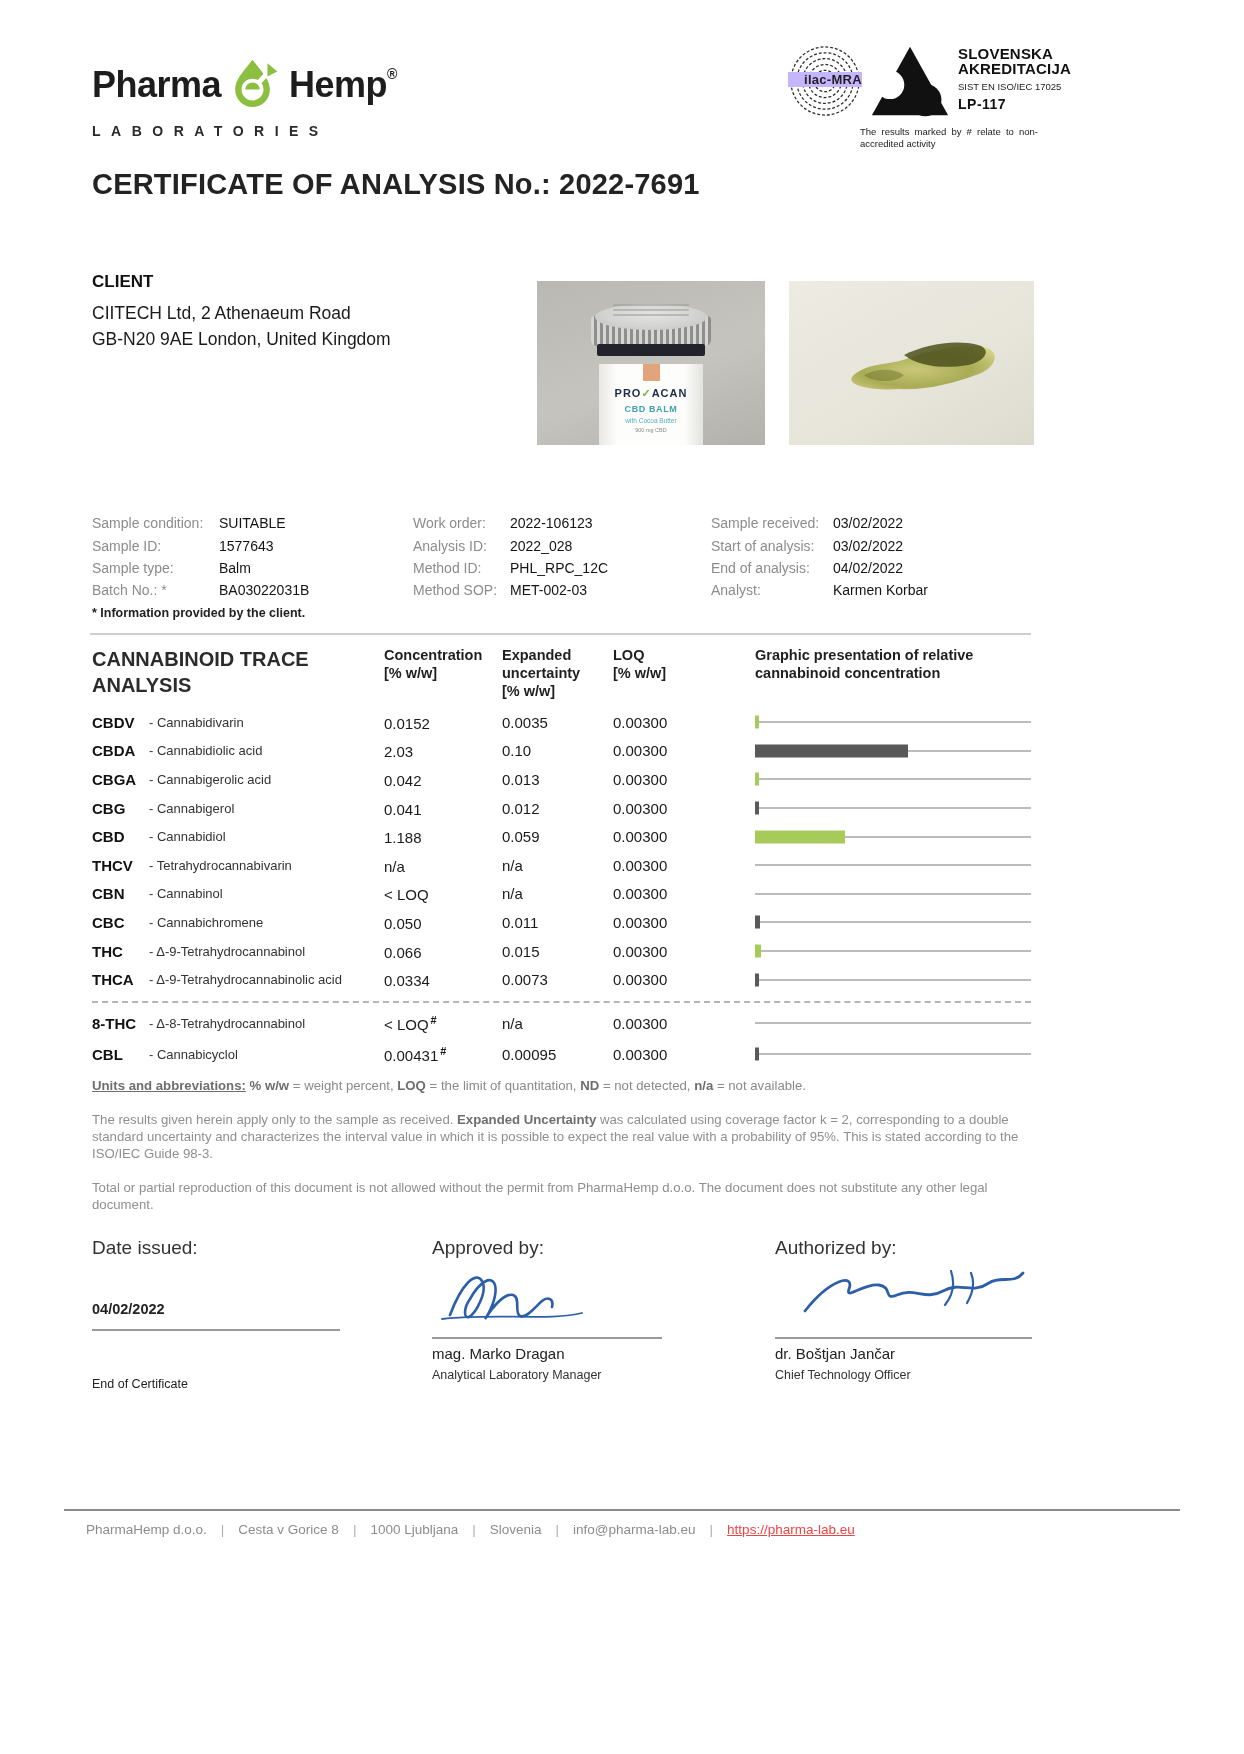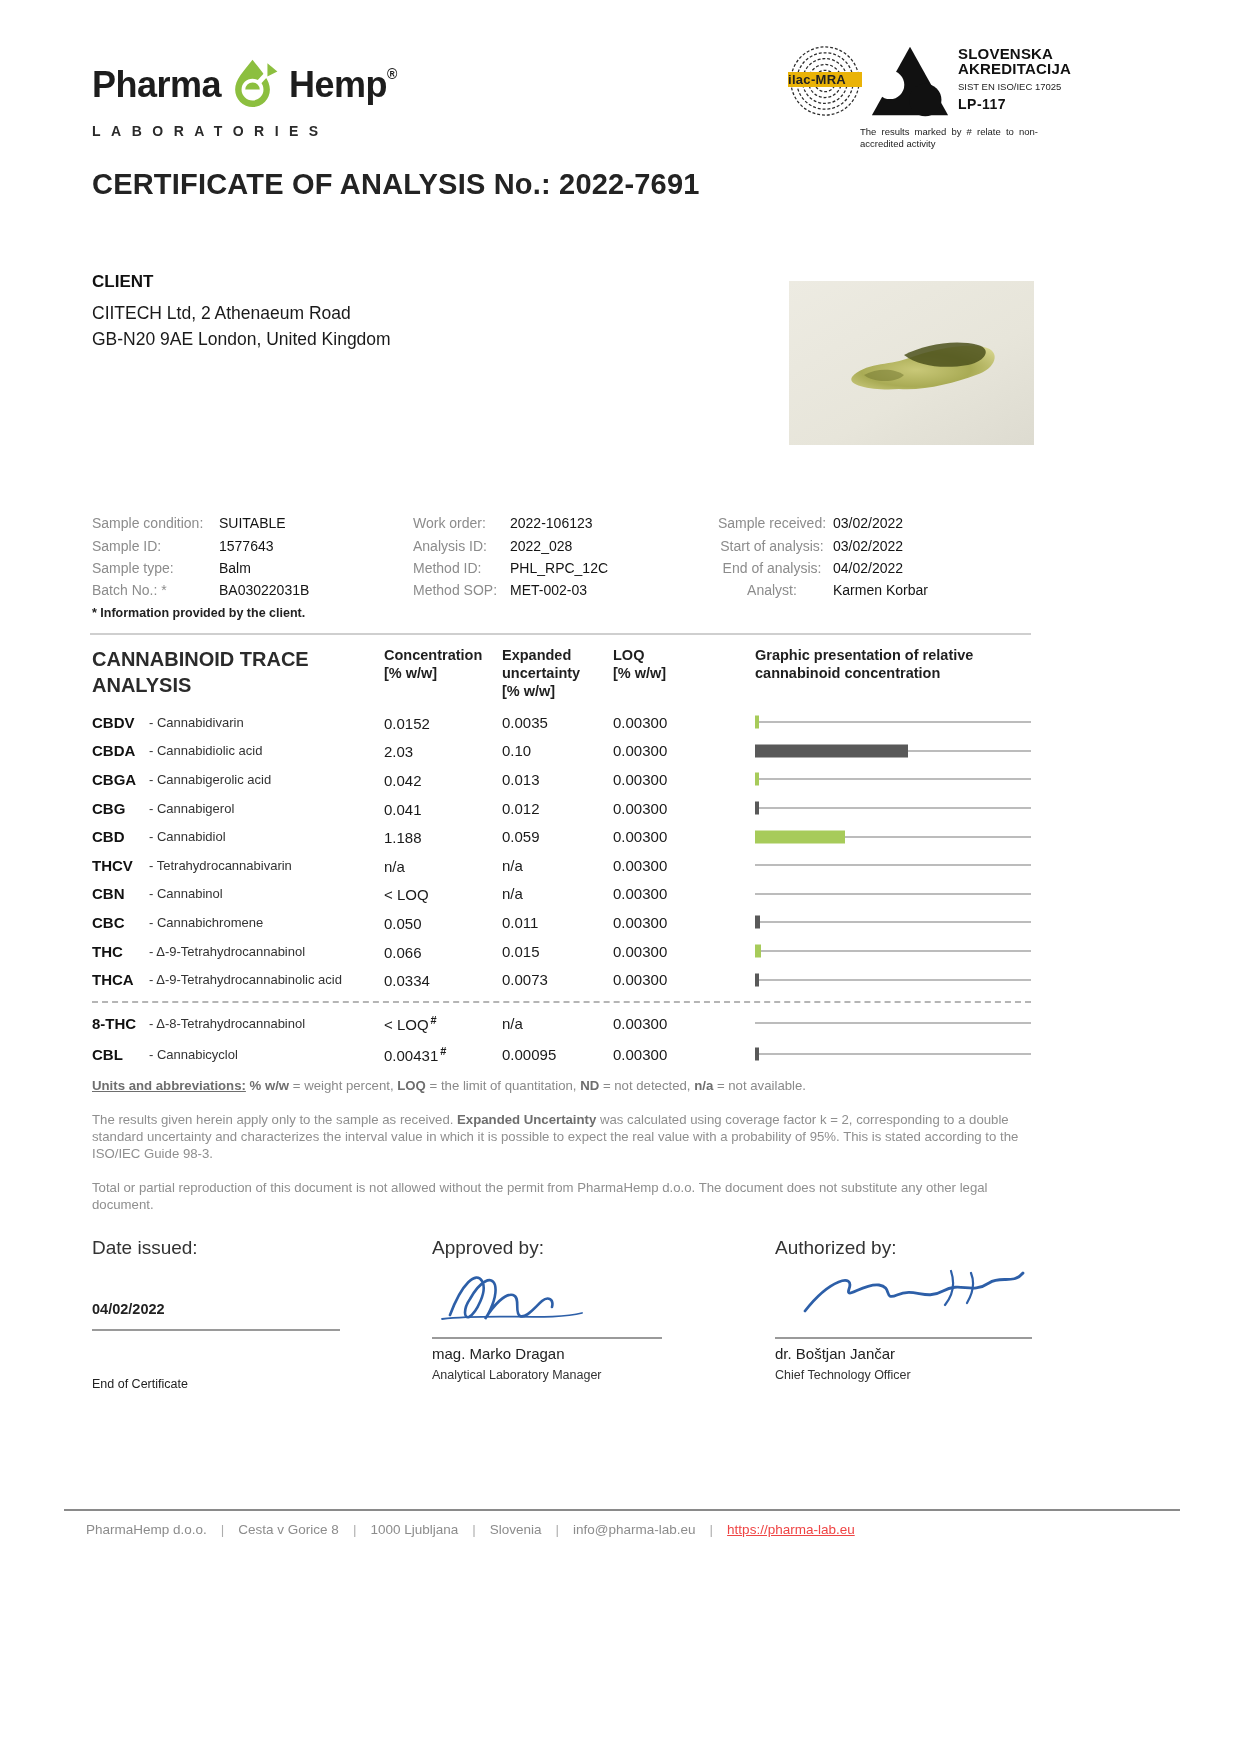--- a/index.html
+++ b/index.html
@@ -9,21 +9,21 @@
   
   .logo { position:absolute; left:92px; top:56px; }
   .logo-row { display:flex; align-items:center; gap:10px; }
   .logo-word { font-size:36px; font-weight:700; color:#1d1d1d; letter-spacing:-0.5px; }
   .logo-reg { font-size:14px; vertical-align:18px; font-weight:700; color:#1d1d1d; }
   .logo-sub { margin-top:9px; font-size:14px; letter-spacing:10.5px; color:#2a2a2a; font-weight:700; }
 
   .accred { position:absolute; left:788px; top:44px; width:330px; }
   .accred-row { display:flex; align-items:flex-start; gap:8px; }
   .ilac-wrap { position:relative; width:74px; height:74px; }
-  .ilac-label { position:absolute; left:0; right:0; top:28px; background:#eab308; text-align:left;
+  .ilac-label { position:absolute; left:0; right:0; top:28px; background:#c4b5fd; text-align:right;
                 font-size:13px; font-weight:700; color:#222; letter-spacing:0.3px; }
   .accred-text { line-height:15px; padding-top:2px; }
   .accred-org { font-size:15px; font-weight:800; color:#111; letter-spacing:0.2px; }
   .accred-std { font-size:9.5px; color:#222; margin-top:3px; }
   .accred-no { font-size:14px; font-weight:800; color:#111; margin-top:3px; letter-spacing:0.5px; }
   .accred-note { margin-top:4px; margin-left:72px; width:178px; font-size:9.5px; color:#222;
                  line-height:11.5px; text-align:justify; }
 
   
   .title { position:absolute; left:92px; top:168px; font-size:29px; font-weight:700; color:#232323; letter-spacing:0.2px; }
@@ -51,21 +51,21 @@
   .jar-sq { width:17px; height:17px; background:#e2a47b; margin:8px auto 0; }
   .jar-brand { text-align:center; margin-top:6px; font-size:11px; font-weight:700; color:#1e2a4a; letter-spacing:1px; }
   .jar-check { color:#7cb342; font-weight:700; }
   .jar-product { text-align:center; margin-top:4px; font-size:9px; font-weight:700; color:#3fa0b2; letter-spacing:0.6px; }
   .jar-sub { text-align:center; margin-top:3px; font-size:6.5px; color:#57aebc; }
   .jar-strength { text-align:center; margin-top:3px; font-size:5.5px; color:#8a8a8a; }
   .smear-svg { position:absolute; left:55px; top:44px; }
 
   
   .info-col { position:absolute; top:512px; }
-  .info-col-1 { left:92px; }  .info-col-2 { left:413px; }  .info-col-3 { left:711px;text-align:center; }
+  .info-col-1 { left:92px; }  .info-col-2 { left:413px; }  .info-col-3 { left:711px; }
   .info-row { display:flex; height:22.4px; align-items:center; font-size:14px; }
   .info-label { color:#8c8c8c; }
   .info-value { color:#141414; }
   .info-col-1 .info-label { width:127px; } .info-col-2 .info-label { width:97px; } .info-col-3 .info-label { width:122px; }
   .info-footnote { position:absolute; left:92px; top:606px; font-size:12.5px; font-weight:700; color:#222; }
 
   .hr1 { position:absolute; left:90px; top:633px; width:941px; height:2px; background:#cfcfcf; }
 
   
   .analysis { position:absolute; left:92px; top:646px; width:939px; }
@@ -167,20 +167,38 @@
   </div>
 
   <div class="title">CERTIFICATE OF ANALYSIS No.: 2022-7691</div>
 
   <div class="client">
     <div class="block-heading">CLIENT</div>
     <div class="block-line">CIITECH Ltd, 2 Athenaeum Road</div>
     <div class="block-line">GB-N20 9AE London, United Kingdom</div>
   </div>
 
+  <div class="photo photo-jar">
+    <div class="jar">
+      <div class="jar-captop">
+          <i></i>
+          <i></i>
+          <i></i>
+        </div>
+      <div class="jar-capside"></div>
+      <div class="jar-band"></div>
+      <div class="jar-body">
+        <div class="jar-sq"></div>
+        <div class="jar-brand">PRO<span class="jar-check">✓</span>ACAN</div>
+        <div class="jar-product">CBD BALM</div>
+        <div class="jar-sub">with Cocoa Butter</div>
+        <div class="jar-strength">900 mg CBD</div>
+      </div>
+    </div>
+  </div>
   <div class="photo photo-smear">
     <svg class="smear-svg" width="160" height="82" viewBox="0 0 160 82">
       <defs>
         <radialGradient id="smearg" cx="45%" cy="55%" r="70%">
           <stop offset="0%" stop-color="#c9c878"></stop>
           <stop offset="55%" stop-color="#a9ab55"></stop>
           <stop offset="100%" stop-color="#d8d68f"></stop>
         </radialGradient>
       </defs>
       <path d="M8 52 C20 38 45 40 62 34 C90 24 120 18 140 22 C158 26 152 44 132 50 C110 58 80 66 55 64 C35 66 2 62 8 52 Z" fill="url(#smearg)"></path>

